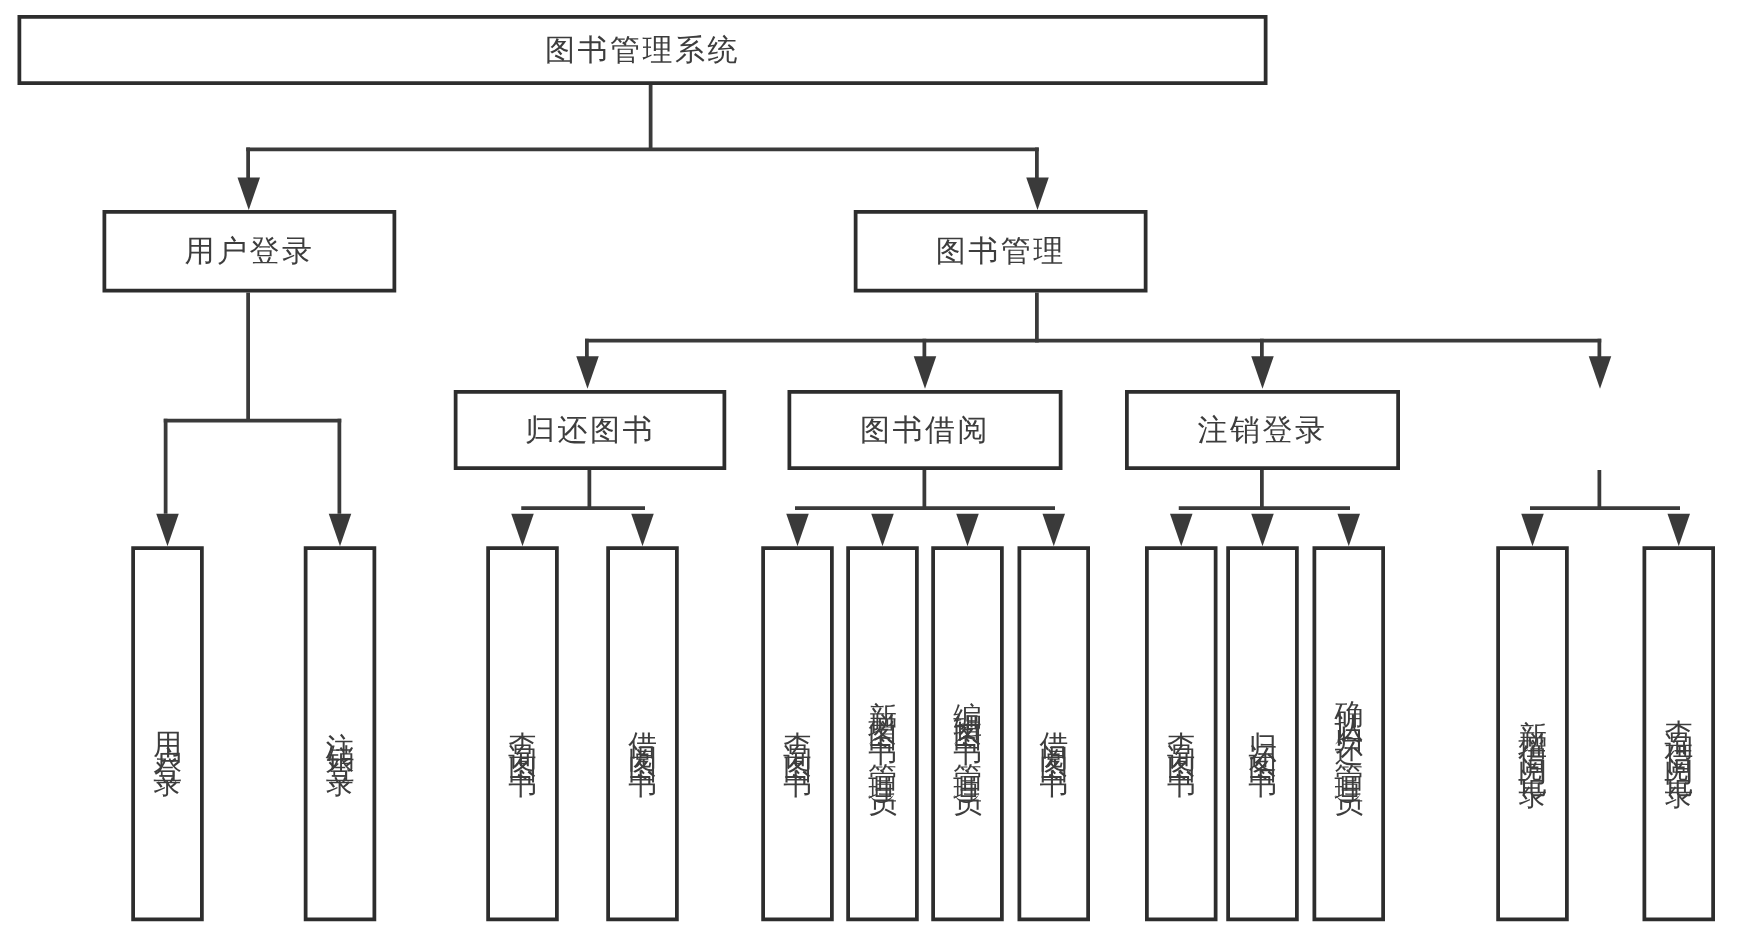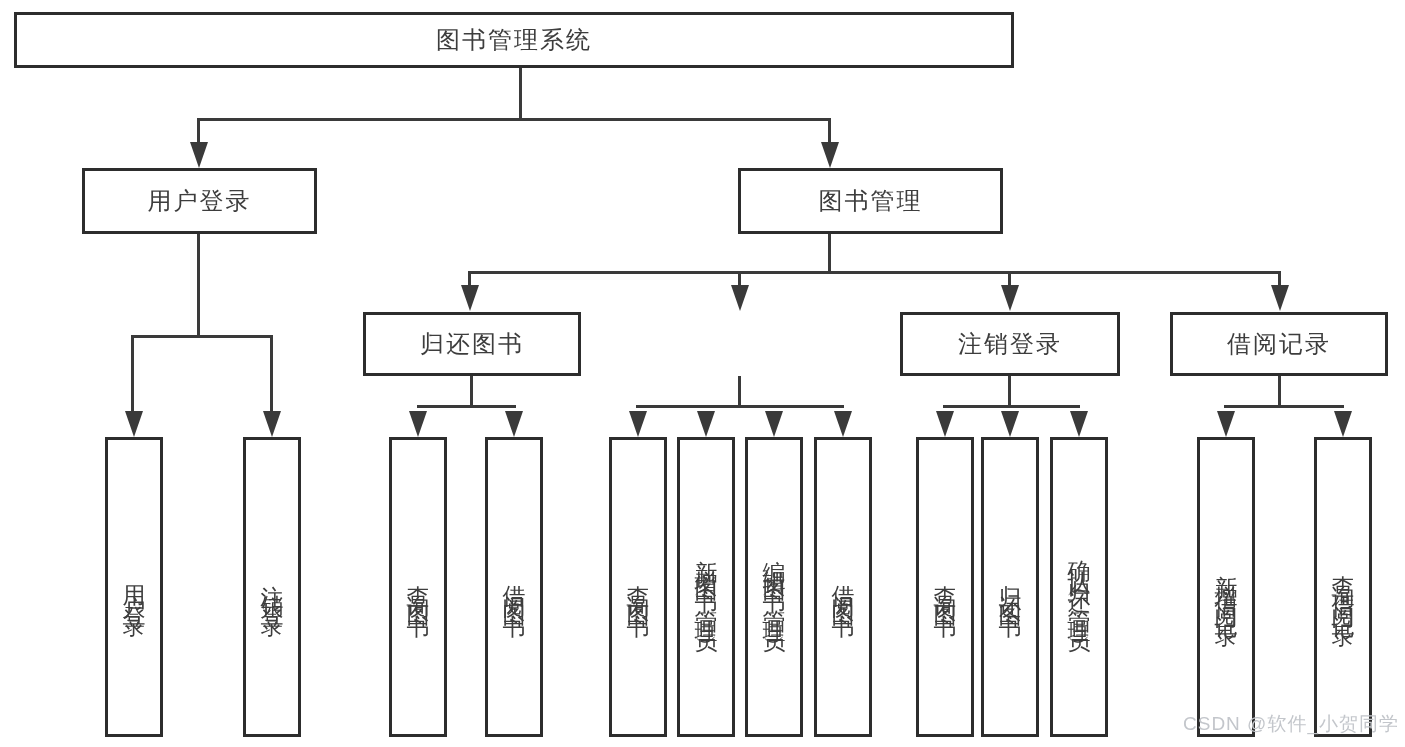--- a/index.html
+++ b/index.html
@@ -40,21 +40,21 @@
   <div class="vl" style="left:519px;top:68px;height:52px"></div>
   <div class="hl" style="left:197px;top:118px;width:634px"></div>
   <div class="vl" style="left:197px;top:118px;height:28px"></div>
   <div class="tri" style="left:190px;top:142px"></div>
   <div class="vl" style="left:828px;top:118px;height:28px"></div>
   <div class="tri" style="left:821px;top:142px"></div>
 
   <div class="box" style="left:82px;top:168px;width:235px;height:66px">
     <span class="lbl">用户登录</span>
   </div>
-  <div class="box" style="left:738px;top:168px;width:265px;height:66px">
+  <div class="box" style="left:683px;top:168px;width:235px;height:66px">
     <span class="lbl">图书管理</span>
   </div>
 
   <div class="vl" style="left:197px;top:234px;height:103px"></div>
   <div class="hl" style="left:131px;top:335px;width:142px"></div>
   <div class="vl" style="left:131px;top:335px;height:76px"></div>
   <div class="tri" style="left:125px;top:411px"></div>
   <div class="vl" style="left:270px;top:335px;height:76px"></div>
   <div class="tri" style="left:263px;top:411px"></div>
 
@@ -65,25 +65,25 @@
   <div class="vl" style="left:738px;top:271px;height:16px"></div>
   <div class="tri" style="left:731px;top:285px"></div>
   <div class="vl" style="left:1008px;top:271px;height:16px"></div>
   <div class="tri" style="left:1001px;top:285px"></div>
   <div class="vl" style="left:1278px;top:271px;height:16px"></div>
   <div class="tri" style="left:1271px;top:285px"></div>
 
   <div class="box" style="left:363px;top:312px;width:218px;height:64px">
     <span class="lbl">归还图书</span>
   </div>
+  <div class="box" style="left:630px;top:312px;width:220px;height:64px">
+    <span class="lbl">图书借阅</span>
+  </div>
   <div class="box" style="left:900px;top:312px;width:220px;height:64px">
     <span class="lbl">注销登录</span>
-  </div>
-  <div class="box" style="left:1170px;top:312px;width:218px;height:64px">
-    <span class="lbl">借阅记录</span>
   </div>
 
   <div class="vl" style="left:470px;top:376px;height:31px"></div>
   <div class="hl" style="left:417px;top:405px;width:99px"></div>
   <div class="tri" style="left:409px;top:411px"></div>
   <div class="tri" style="left:505px;top:411px"></div>
 
   <div class="vl" style="left:738px;top:376px;height:31px"></div>
   <div class="hl" style="left:636px;top:405px;width:208px"></div>
   <div class="tri" style="left:629px;top:411px"></div>
@@ -139,15 +139,14 @@
     <span class="vlbl">确认归还（管理员）</span>
   </div>
 
   <div class="box" style="left:1197px;top:437px;width:58px;height:300px">
     <span class="vlbl">新增借阅记录</span>
   </div>
   <div class="box" style="left:1314px;top:437px;width:58px;height:300px">
     <span class="vlbl">查询借阅记录</span>
   </div>
 
-  <div class="watermark">CSDN @软件_小贺同学</div>
 
 </div>
 
 </body></html>

